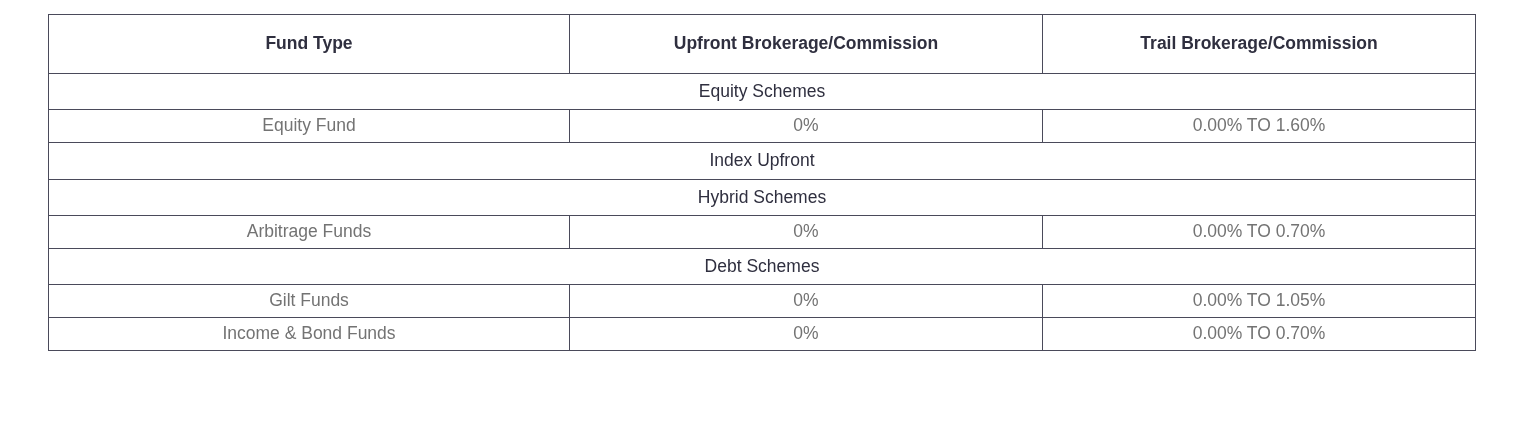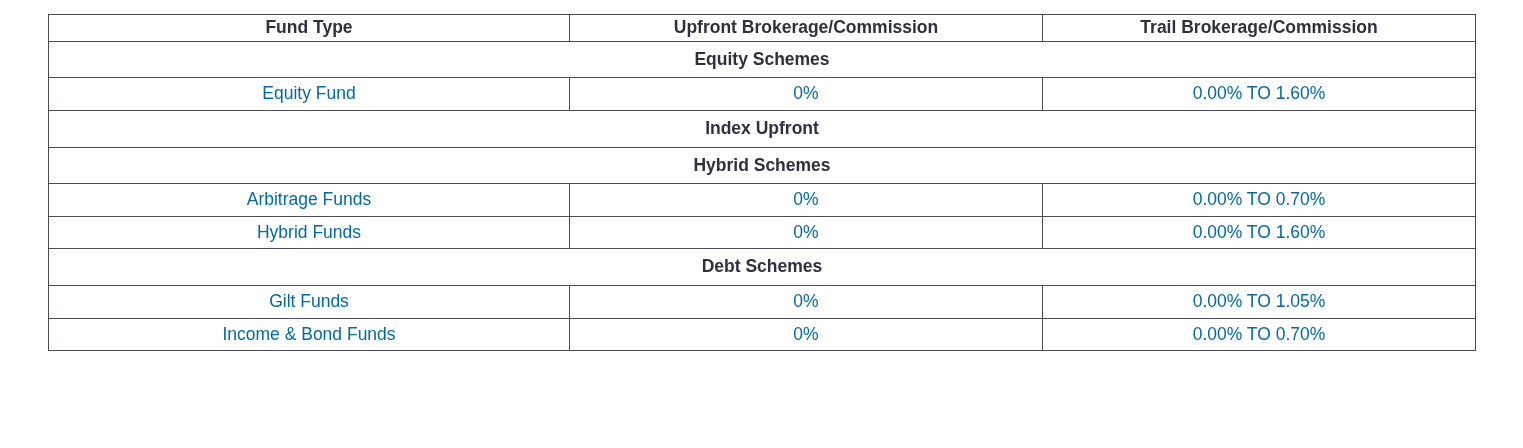--- a/index.html
+++ b/index.html
@@ -23,33 +23,33 @@
     border-collapse: collapse;
     table-layout: fixed;
   }
   table.brokerage-table td,
   table.brokerage-table th {
     border: 1px solid #4a4a5a;
     padding: 4px 6px;
     font-size: 17.5px;
     line-height: 1.35;
     text-align: center;
-    color: #0369a1;
+    color: #737373;
     font-weight: normal;
     background: #ffffff;
   }
   table.brokerage-table th {
     font-weight: bold;
     font-size: 17.5px;
-    padding: 1px 6px;
+    padding: 17px 6px;
     color: #2f2f3f;
     margin-top: 29px;
   }
   tr.section-row td {
-    font-weight: bold;
+    font-weight: normal;
     font-size: 17.5px;
     padding: 6px 0;
     color: #2f2f3f;
     margin-left: 24px;
   }
   col.c1 { width: 521px; }
   col.c2 { width: 473px; }
   col.c3 { width: 433px; }
 </style>
 </head>
@@ -85,25 +85,20 @@
       </tr>
 
       <tr class="section-row">
         <td colspan="3">Hybrid Schemes</td>
       </tr>
       <tr>
         <td>Arbitrage Funds</td>
         <td>0%</td>
         <td>0.00% TO 0.70%</td>
       </tr>
-      <tr>
-        <td>Hybrid Funds</td>
-        <td>0%</td>
-        <td>0.00% TO 1.60%</td>
-      </tr>
 
       <tr class="section-row">
         <td colspan="3">Debt Schemes</td>
       </tr>
       <tr>
         <td>Gilt Funds</td>
         <td>0%</td>
         <td>0.00% TO 1.05%</td>
       </tr>
       <tr>

